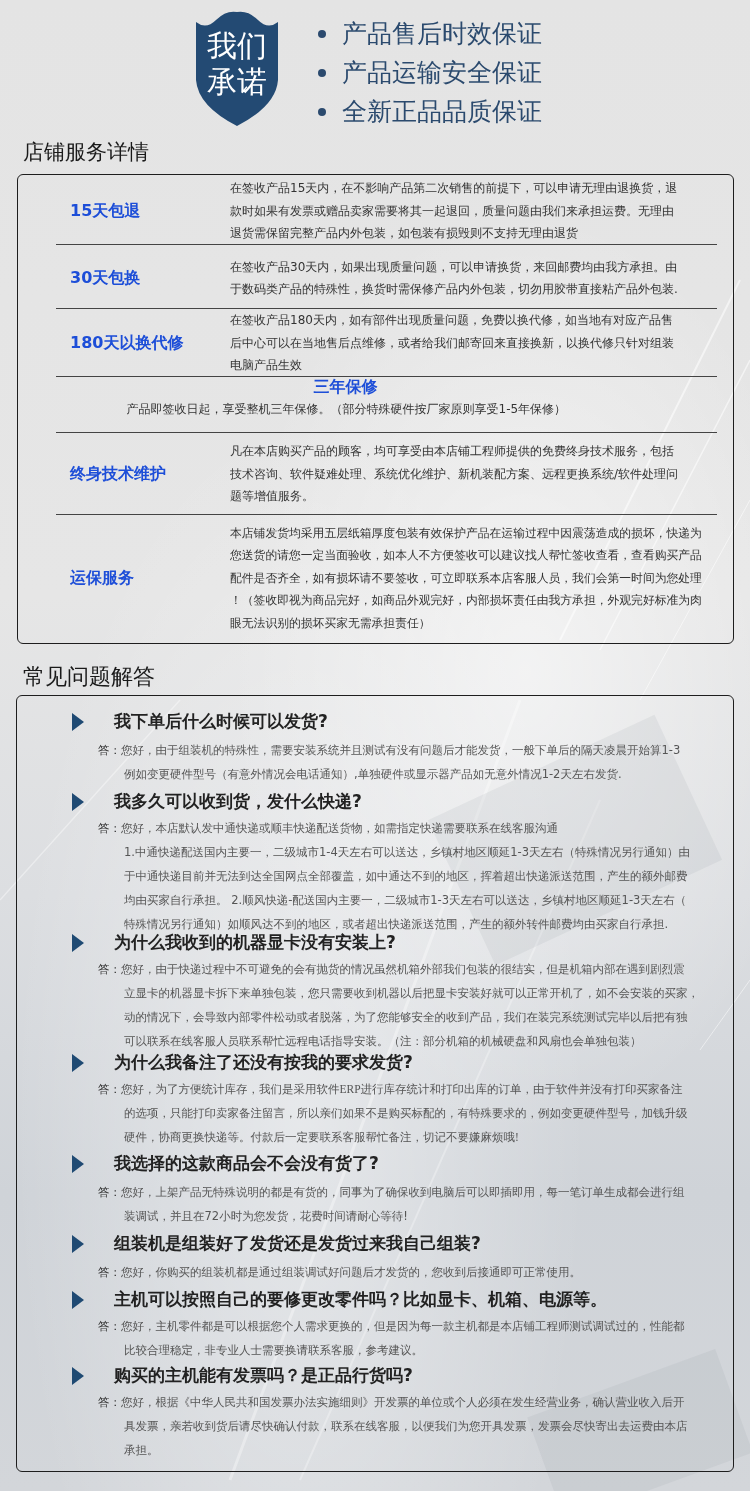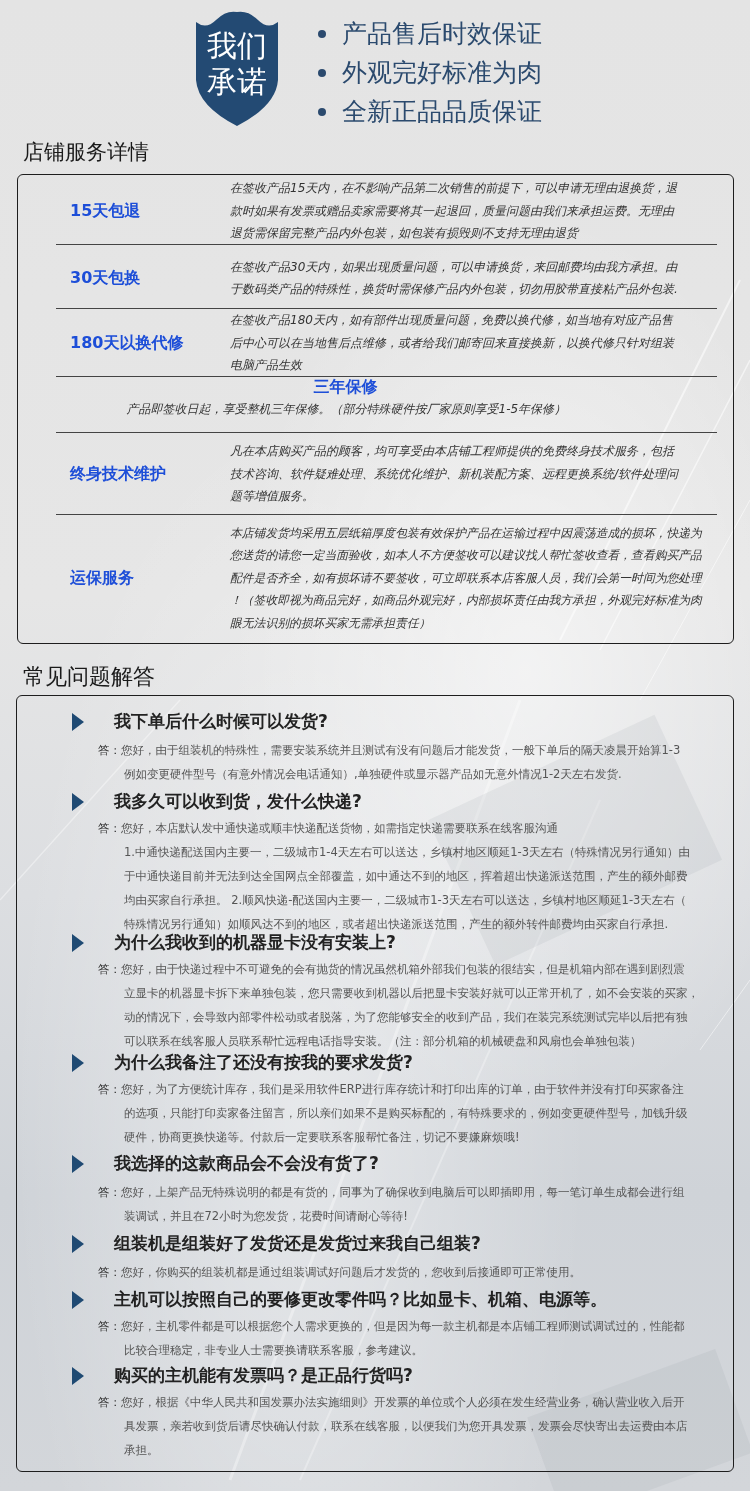--- a/index.html
+++ b/index.html
@@ -24,21 +24,21 @@
 
   
   .section-title { position:absolute; left:23px; font-size:21px; color:#1a1a1a; }
 
   
   .service-box { position:absolute; left:17px; top:174px; width:717px; height:470px;
     border:1.5px solid #1e1e1e; border-radius:6px; box-sizing:border-box; }
   .svc-row { position:absolute; left:38px; width:661px; display:flex; align-items:center; }
   .svc-row .divider { position:absolute; left:0; right:0; bottom:0; height:1px; background:#444; }
   .svc-name { width:160px; padding-left:14px; font-size:16px; color:#1d4ed8; font-weight:bold; flex:none; }
-  .svc-desc { font-size:12px; color:#333; line-height:22.5px; width:520px;font-style:italic; }
+  .svc-desc { font-size:12px; color:#333; line-height:22.5px; width:520px; }
 
   
   .faq-box { position:absolute; left:16px; top:695px; width:718px; height:777px;
     border:1.5px solid #1e1e1e; border-radius:6px; box-sizing:border-box; }
   .faq-item { position:absolute; left:0; width:718px; }
   .faq-q { position:absolute; left:55px; display:flex; align-items:center; }
   .faq-q .tri { width:0; height:0; border-top:9px solid transparent; border-bottom:9px solid transparent;
     border-left:12px solid #1f4a73; margin-right:30px; }
   .faq-q .qtext { font-size:17px; color:#222; font-weight:bold; }
   .faq-a { position:absolute; left:81px; width:620px; font-size:11.5px; color:#555; line-height:24px; }
@@ -73,21 +73,21 @@
     <div>我们</div>
     <div>承诺</div>
   </div>
   <div class="promise-list">
     <div class="promise-item">
       <span class="dot"></span>
       <span>产品售后时效保证</span>
     </div>
     <div class="promise-item">
       <span class="dot"></span>
-      <span>外观完好标准为肉</span>
+      <span>产品运输安全保证</span>
     </div>
     <div class="promise-item">
       <span class="dot"></span>
       <span>全新正品品质保证</span>
     </div>
   </div>
 </div>
 
 <div class="section-title" style="top:138px;">店铺服务详情</div>
 
@@ -186,21 +186,21 @@
       <div class="line indent">动的情况下，会导致内部零件松动或者脱落，为了您能够安全的收到产品，我们在装完系统测试完毕以后把有独</div>
       <div class="line indent">可以联系在线客服人员联系帮忙远程电话指导安装。（注：部分机箱的机械硬盘和风扇也会单独包装）</div>
     </div>
   </div>
 
   <div class="faq-item" style="top:355px;">
     <div class="faq-q" style="top:0;">
       <span class="tri"></span>
       <span class="qtext">为什么我备注了还没有按我的要求发货?</span>
     </div>
-    <div class="faq-a" style="top:26px;">
+    <div class="faq-a" style="top:26px;font-family:Liberation Serif, serif;">
       <div class="line"><span class="lbl">答：</span><span>您好，为了方便统计库存，我们是采用软件ERP进行库存统计和打印出库的订单，由于软件并没有打印买家备注</span></div>
       <div class="line indent">的选项，只能打印卖家备注留言，所以亲们如果不是购买标配的，有特殊要求的，例如变更硬件型号，加钱升级</div>
       <div class="line indent">硬件，协商更换快递等。付款后一定要联系客服帮忙备注，切记不要嫌麻烦哦!</div>
     </div>
   </div>
 
   <div class="faq-item" style="top:456px;">
     <div class="faq-q" style="top:0;">
       <span class="tri"></span>
       <span class="qtext">我选择的这款商品会不会没有货了?</span>

